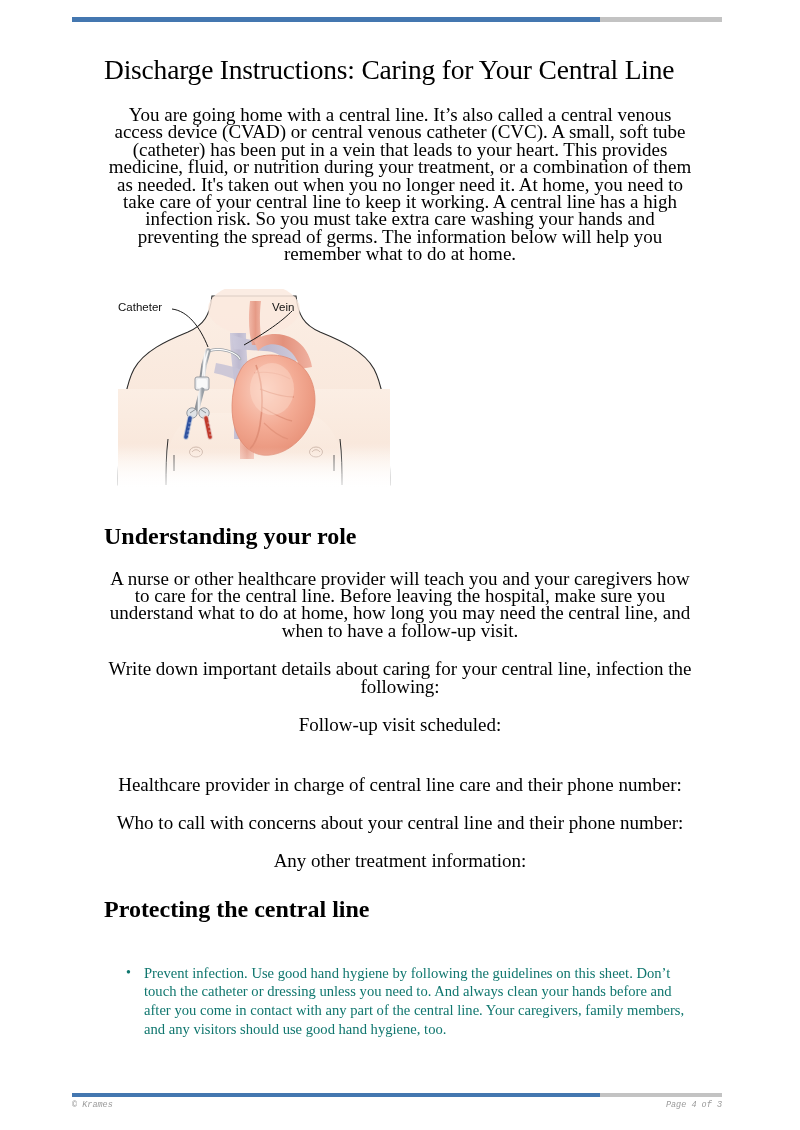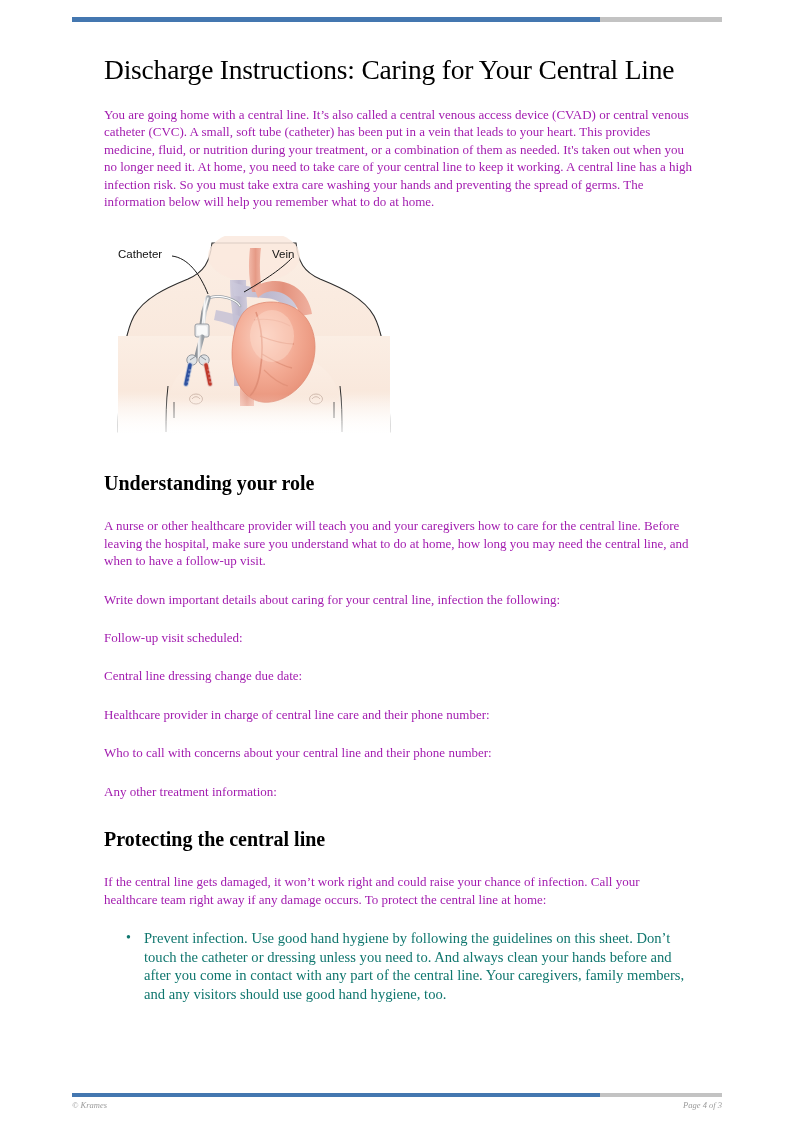--- a/index.html
+++ b/index.html
@@ -59,33 +59,33 @@
     font-size: 27.5px;
     line-height: 36px;
     margin: 0 0 18px 0;
     letter-spacing: -0.2px;
     color: #000;
   }
 
   h2.section-title {
     font-family: "Liberation Serif", serif;
     font-weight: bold;
-    font-size: 20px;
+    font-size: 24px;
     line-height: 26px;
     margin: 0;
     color: #000;
   }
 
   p.body-text {
     font-family: "Liberation Serif", serif;
-    font-size: 13px;
+    font-size: 19px;
     line-height: 17.4px;
     margin: 0;
-    color: #a21caf;
-    text-align: left;
+    color: #000000;
+    text-align: center;
   }
   .gap-md { height: 21px; }
   .gap-lg { height: 26px; }
 
   ul.bullets {
     margin: 0;
     padding: 0 0 0 40px;
     list-style: none;
   }
   ul.bullets li {
@@ -135,21 +135,21 @@
   .footer-bar {
     position: absolute;
     left: 72px;
     top: 1100px;
     width: 650px;
     height: 16px;
   }
   .footer-left, .footer-right {
     position: absolute;
     top: 0;
-    font-family: Liberation Serif, serif;
+    font-family: Liberation Mono, monospace;
     font-style: italic;
     font-size: 8.5px;
     color: #9a9a9a;
     white-space: nowrap;
   }
   .footer-left { left: 0; }
   .footer-right { right: 0; }
 </style>
 </head>
 <body>
@@ -302,33 +302,31 @@
 
     <h2 class="section-title">Understanding your role</h2>
     <div class="gap-md"></div>
 
     <p class="body-text">A nurse or other healthcare provider will teach you and your caregivers how to care for the central line. Before leaving the hospital, make sure you understand what to do at home, how long you may need the central line, and when to have a follow-up visit.</p>
     <div class="gap-md"></div>
     <p class="body-text">Write down important details about caring for your central line, infection the following:</p>
     <div class="gap-md"></div>
     <p class="body-text">Follow-up visit scheduled:</p>
     <div class="gap-md"></div>
-    <p class="body-text">Central line dressing change due date:</p>
     <div class="gap-md"></div>
     <p class="body-text">Healthcare provider in charge of central line care and their phone number:</p>
     <div class="gap-md"></div>
     <p class="body-text">Who to call with concerns about your central line and their phone number:</p>
     <div class="gap-md"></div>
     <p class="body-text">Any other treatment information:</p>
 
     <div class="gap-lg"></div>
 
     <h2 class="section-title">Protecting the central line</h2>
     <div class="gap-md"></div>
-    <p class="body-text">If the central line gets damaged, it won’t work right and could raise your chance of infection. Call your healthcare team right away if any damage occurs. To protect the central line at home:</p>
 
     <div class="gap-md"></div>
 
     <ul class="bullets">
       <li>Prevent infection. Use good hand hygiene by following the guidelines on this sheet. Don’t touch the catheter or dressing unless you need to. And always clean your hands before and after you come in contact with any part of the central line. Your caregivers, family members, and any visitors should use good hand hygiene, too.</li>
     </ul>
 
   </div>
 
   <div class="footer-rule">

